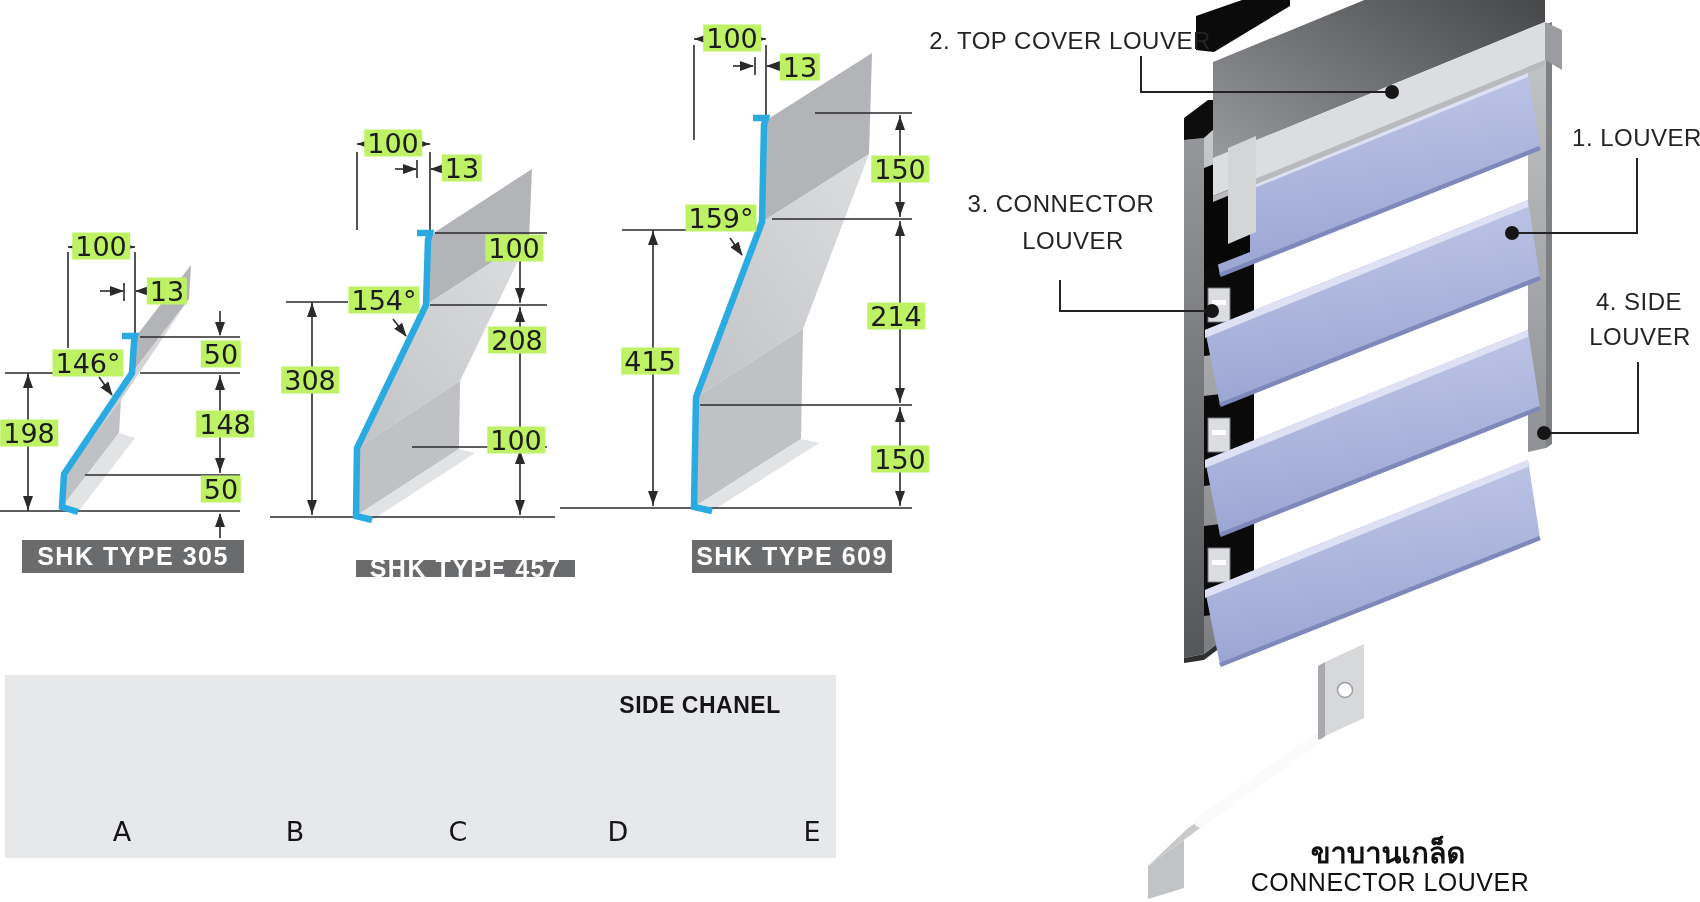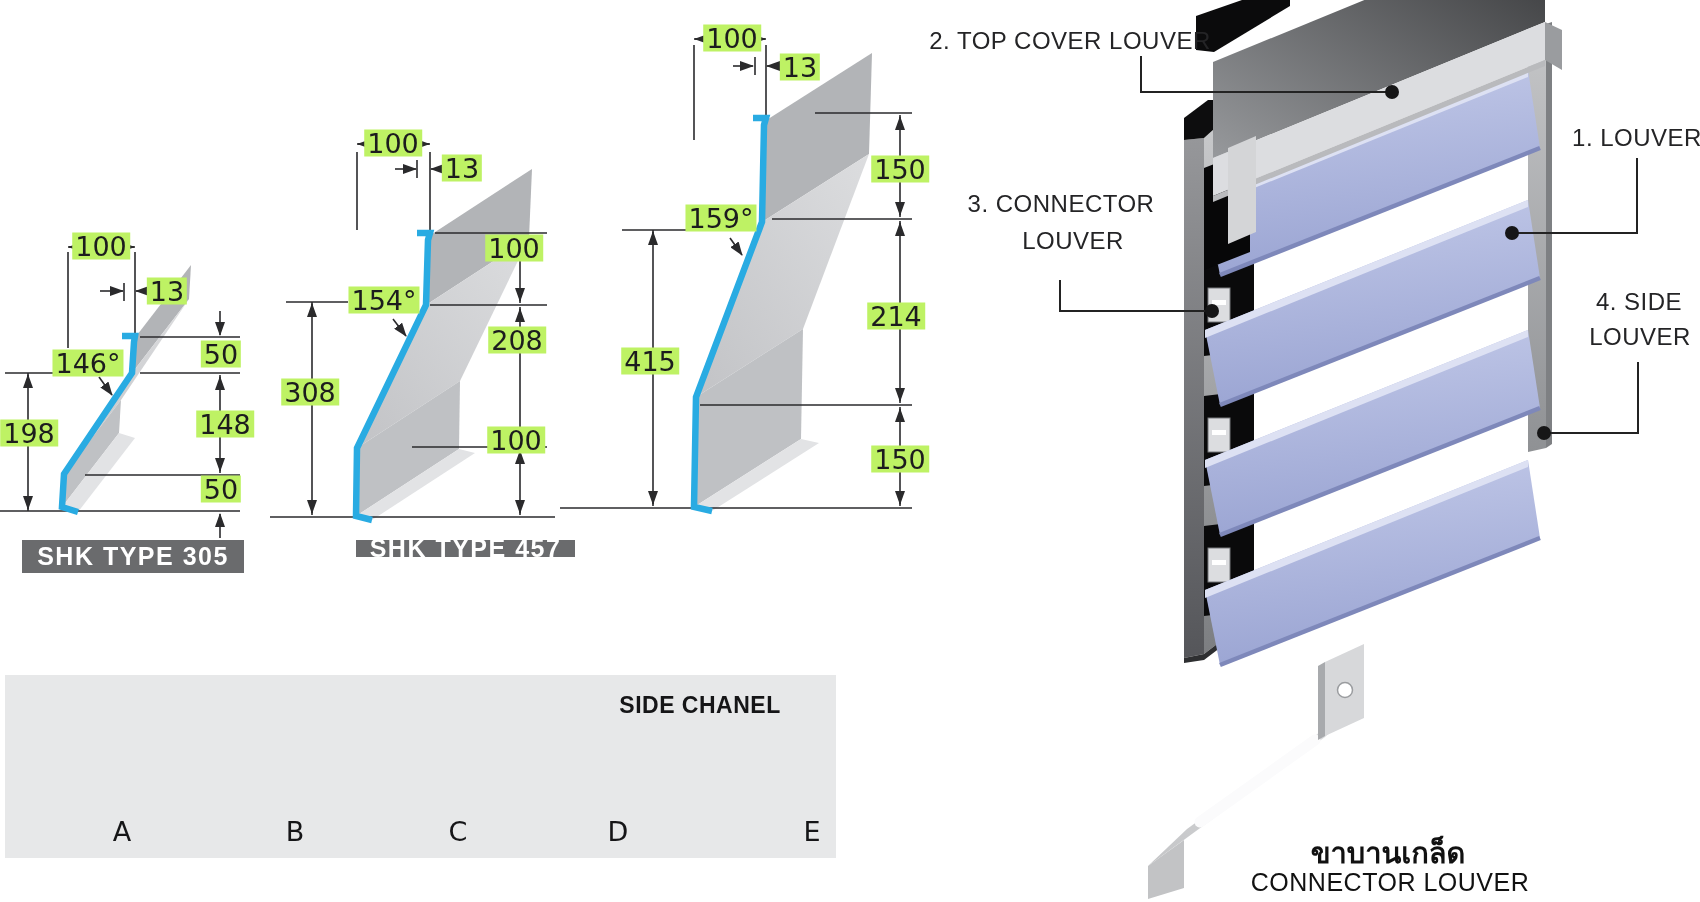--- a/index.html
+++ b/index.html
@@ -276,33 +276,34 @@
 <div class="dim" style="left:88px;top:363px">146°</div>
 <div class="dim" style="left:29px;top:433px">198</div>
 <div class="dim" style="left:221px;top:354px">50</div>
 <div class="dim" style="left:225px;top:424px">148</div>
 <div class="dim" style="left:221px;top:489px">50</div>
 <div class="typebox" style="left:10px;top:540px;width:222px;height:33px">SHK TYPE 305</div>
 
 <div class="dim" style="left:393px;top:143px">100</div>
 <div class="dim" style="left:462px;top:168px">13</div>
 <div class="dim" style="left:384px;top:300px">154°</div>
-<div class="dim" style="left:310px;top:392px">308</div>
+<div class="dim" style="left:310px;top:380px">308</div>
 <div class="dim" style="left:514px;top:248px">100</div>
 <div class="dim" style="left:517px;top:340px">208</div>
 <div class="dim" style="left:516px;top:440px">100</div>
-<div class="typebox" style="left:344px;top:540px;width:219px;height:17px">SHK TYPE 457</div>
+<div class="typebox" style="left:344px;top:560px;width:219px;height:17px">SHK TYPE 457</div>
 
 <div class="dim" style="left:732px;top:38px">100</div>
 <div class="dim" style="left:800px;top:67px">13</div>
 <div class="dim" style="left:721px;top:218px">159°</div>
 <div class="dim" style="left:650px;top:361px">415</div>
 <div class="dim" style="left:900px;top:169px">150</div>
 <div class="dim" style="left:896px;top:316px">214</div>
 <div class="dim" style="left:900px;top:459px">150</div>
+<div class="typebox" style="left:680px;top:540px;width:200px;height:33px">SHK TYPE 609</div>
 
 <div class="legendbox"></div>
 <div class="lheading" style="left:700px;top:705px">SIDE CHANEL</div>
 <div class="lletter" style="left:122px;top:831px">A</div>
 <div class="lletter" style="left:295px;top:831px">B</div>
 <div class="lletter" style="left:458px;top:831px">C</div>
 <div class="lletter" style="left:618px;top:831px">D</div>
 <div class="lletter" style="left:812px;top:831px">E</div>
 
 <div class="alabel" style="left:1070px;top:41px">2. TOP COVER LOUVER</div>

